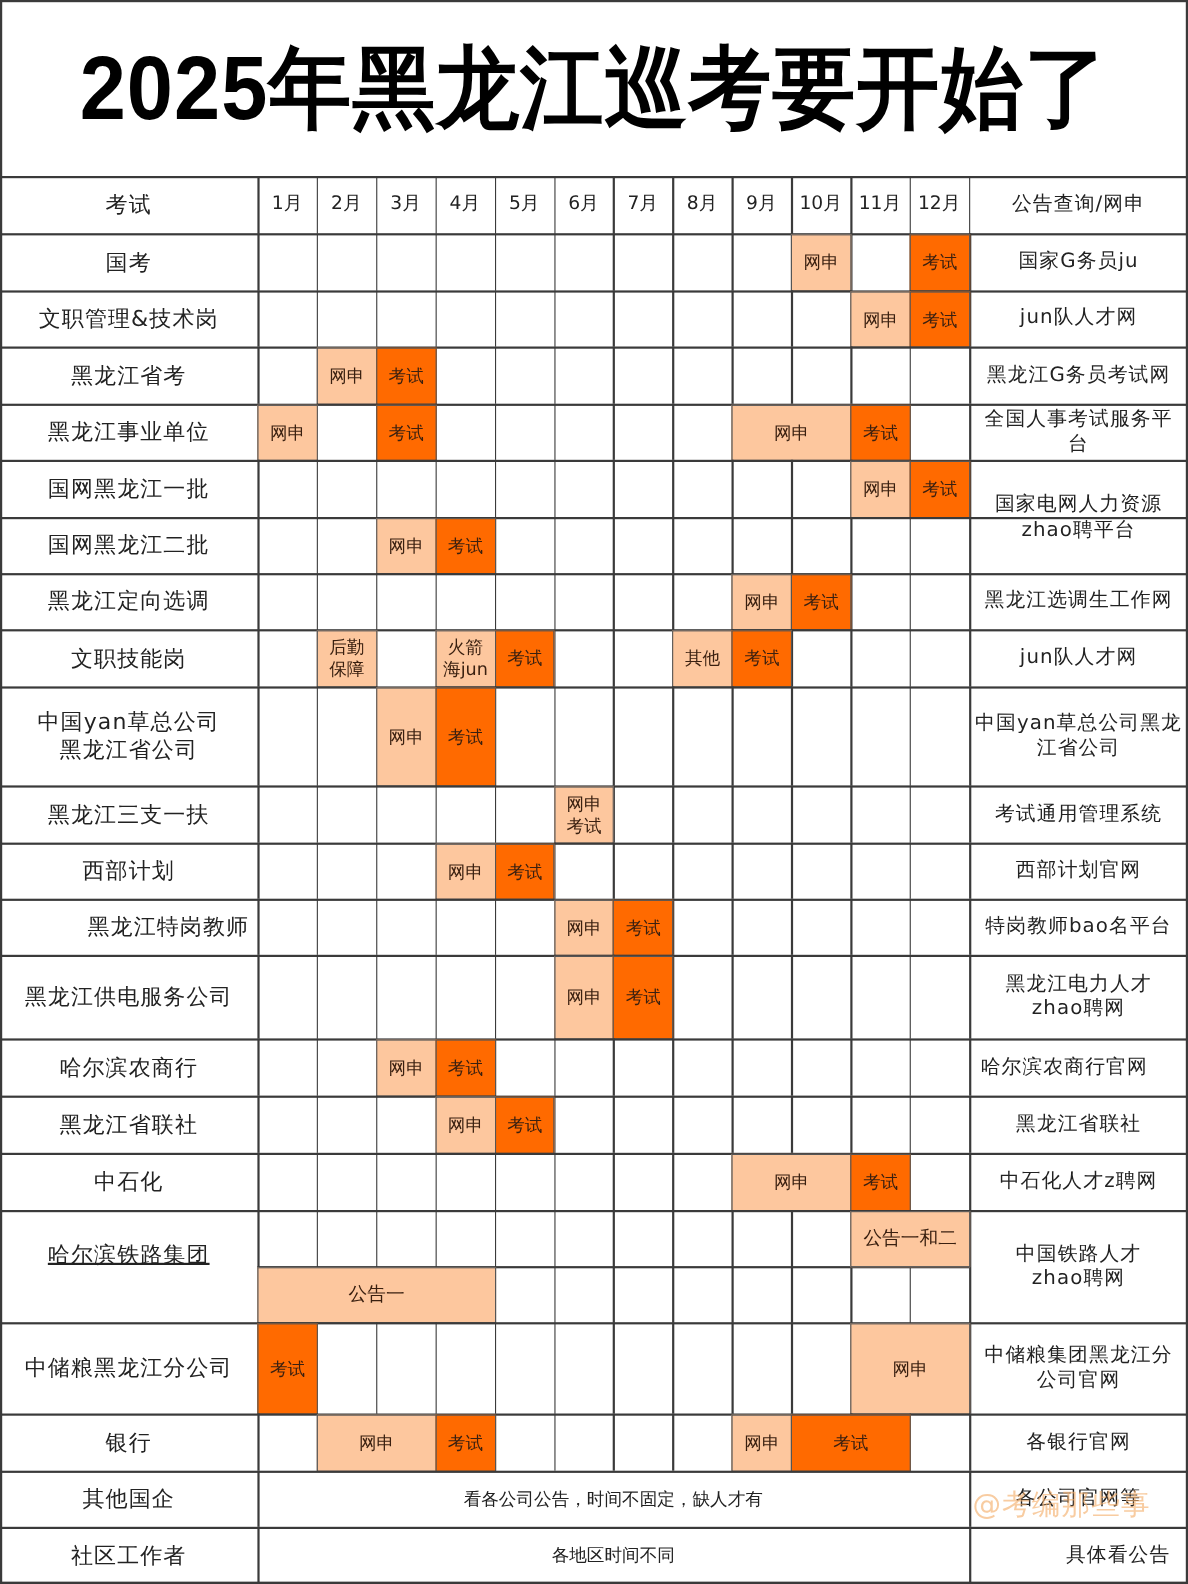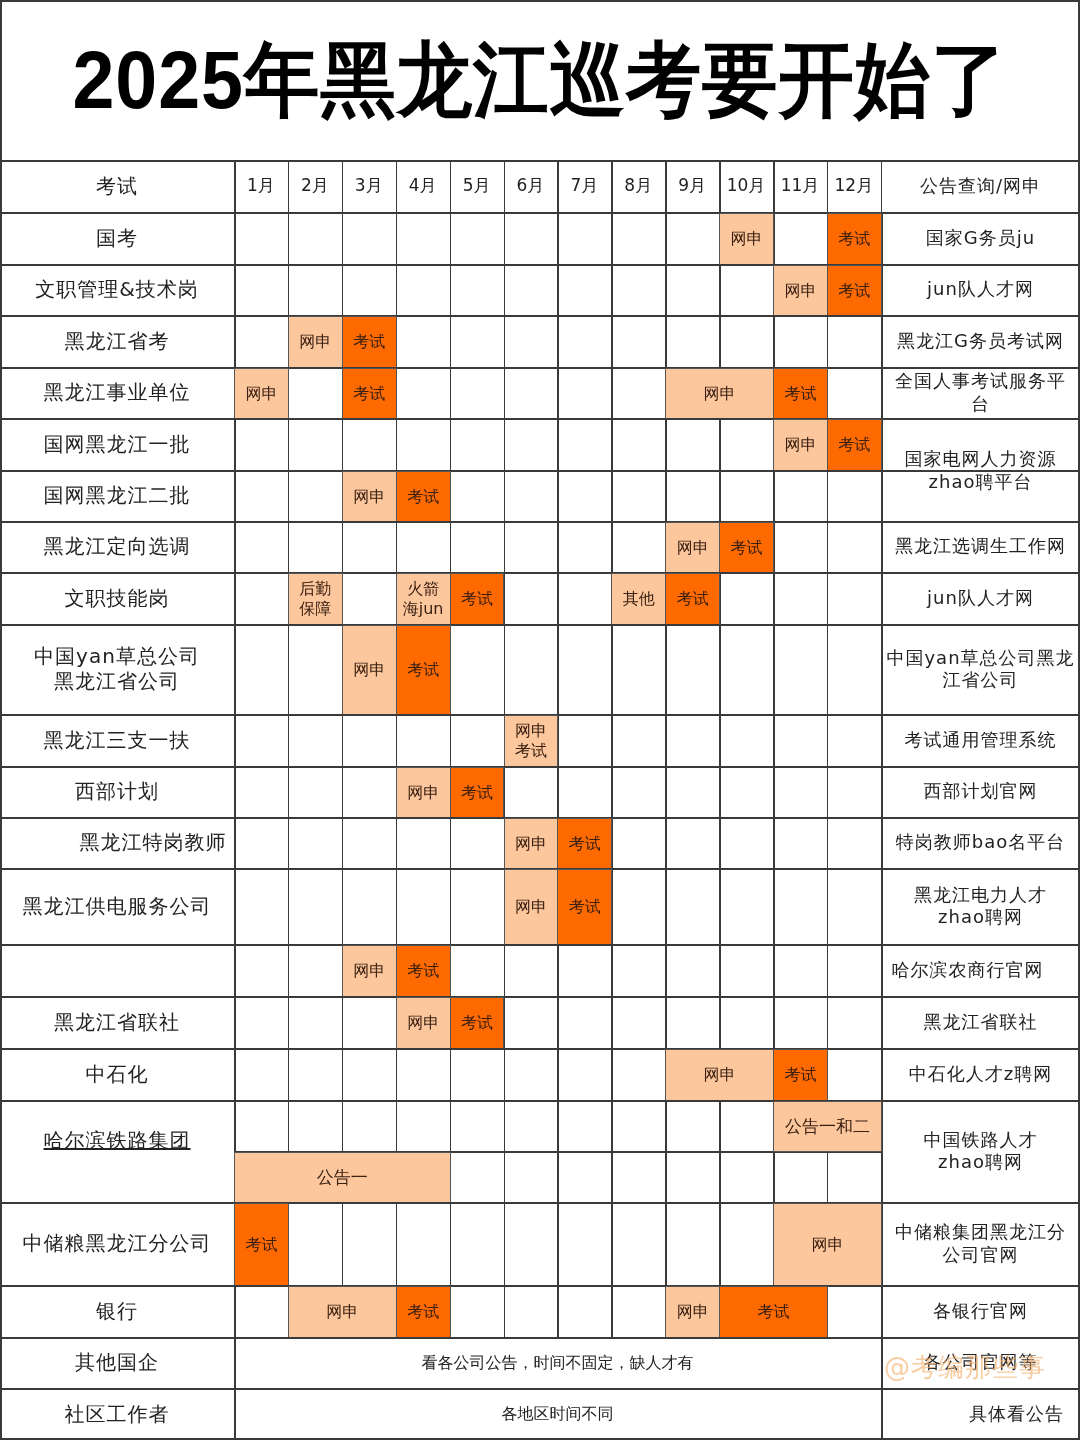--- a/index.html
+++ b/index.html
@@ -300,20 +300,21 @@
       <div class="line-v" style="left: 503.5px; top: 708px; width: 1.5px; height: 76px;"></div>
       <div class="line-v" style="left: 557.4px; top: 708px; width: 1.5px; height: 76px;"></div>
       <div class="line-v" style="left: 611.3px; top: 708px; width: 1.5px; height: 76px;"></div>
       <div class="line-v" style="left: 665.2px; top: 708px; width: 1.5px; height: 76px;"></div>
       <div class="line-v" style="left: 719.1px; top: 708px; width: 1.5px; height: 76px;"></div>
       <div class="line-v" style="left: 773px; top: 708px; width: 1.5px; height: 76px;"></div>
       <div class="line-v" style="left: 826.9px; top: 708px; width: 1.5px; height: 76px;"></div>
       <div class="cell bar apply" style="left: 503.5px; top: 709px; width: 54.9px; height: 76px;">网申</div>
       <div class="cell bar exam" style="left: 557.4px; top: 709px; width: 54.9px; height: 76px;">考试</div>
       <div class="line-h" style="left: 0px; top: 784px; width: 1080px; height: 2px;"></div>
+      <div class="cell label" style="left: 0px; top: 784px; width: 234px; height: 52px;">哈尔滨农商行</div>
       <div class="cell site" style="left: 881px; top: 784px; width: 173px; height: 52px;">哈尔滨农商行官网</div>
       <div class="line-v" style="left: 234px; top: 784px; width: 1.5px; height: 52px;"></div>
       <div class="line-v" style="left: 881px; top: 784px; width: 1.5px; height: 52px;"></div>
       <div class="line-v" style="left: 287.9px; top: 784px; width: 1.5px; height: 52px;"></div>
       <div class="line-v" style="left: 341.8px; top: 784px; width: 1.5px; height: 52px;"></div>
       <div class="line-v" style="left: 395.7px; top: 784px; width: 1.5px; height: 52px;"></div>
       <div class="line-v" style="left: 449.6px; top: 784px; width: 1.5px; height: 52px;"></div>
       <div class="line-v" style="left: 503.5px; top: 784px; width: 1.5px; height: 52px;"></div>
       <div class="line-v" style="left: 557.4px; top: 784px; width: 1.5px; height: 52px;"></div>
       <div class="line-v" style="left: 611.3px; top: 784px; width: 1.5px; height: 52px;"></div>

